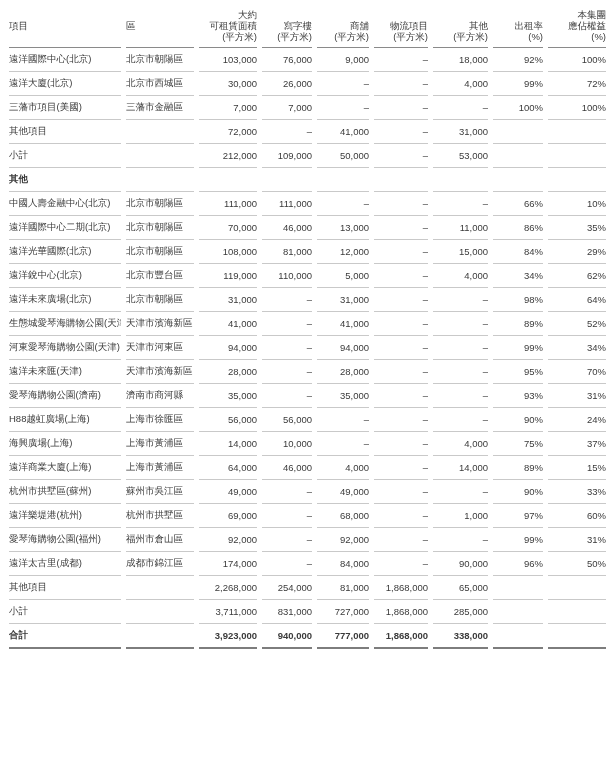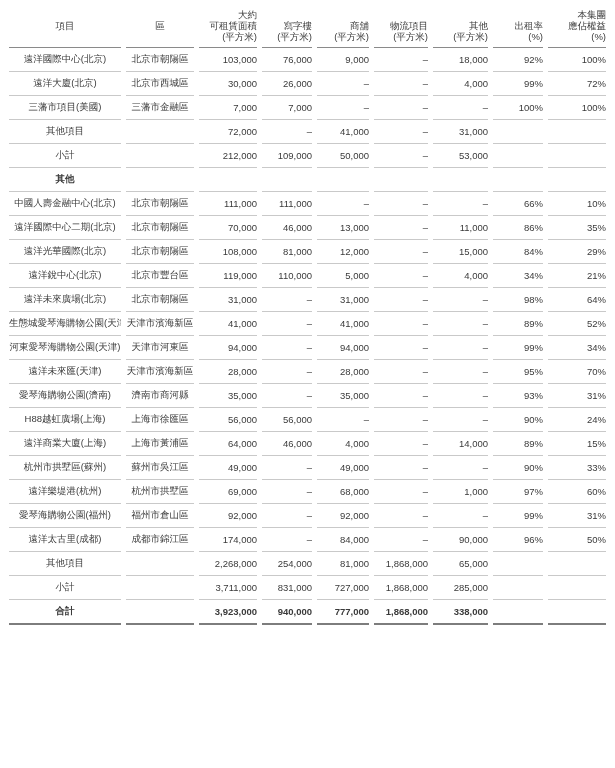--- a/index.html
+++ b/index.html
@@ -49,21 +49,21 @@
     vertical-align: middle;
     border-bottom: 1px solid #c9c9c9;
   }
   tr.section-row td {
     font-weight: bold;
   }
   tr.total-row td {
     font-weight: bold;
     border-bottom: 2px solid #7d7d7d;
   }
-  .al { text-align: center; }
+  .al { text-align: left; }
   .ar { text-align: right; }
 </style>
 </head>
 <body>
 
 <div class="page">
   <table class="props">
     <colgroup>
       <col style="width:112px">
       <col style="width:68px">
@@ -226,21 +226,21 @@
         </tr>
         <tr>
           <td class="al">遠洋銳中心(北京)</td>
           <td class="al">北京市豐台區</td>
           <td class="ar">119,000</td>
           <td class="ar">110,000</td>
           <td class="ar">5,000</td>
           <td class="ar">–</td>
           <td class="ar">4,000</td>
           <td class="ar">34%</td>
-          <td class="ar">21%</td>
+          <td class="ar">62%</td>
         </tr>
         <tr>
           <td class="al">遠洋未來廣場(北京)</td>
           <td class="al">北京市朝陽區</td>
           <td class="ar">31,000</td>
           <td class="ar">–</td>
           <td class="ar">31,000</td>
           <td class="ar">–</td>
           <td class="ar">–</td>
           <td class="ar">98%</td>
@@ -293,20 +293,31 @@
         <tr>
           <td class="al">H88越虹廣場(上海)</td>
           <td class="al">上海市徐匯區</td>
           <td class="ar">56,000</td>
           <td class="ar">56,000</td>
           <td class="ar">–</td>
           <td class="ar">–</td>
           <td class="ar">–</td>
           <td class="ar">90%</td>
           <td class="ar">24%</td>
+        </tr>
+        <tr>
+          <td class="al">海興廣場(上海)</td>
+          <td class="al">上海市黃浦區</td>
+          <td class="ar">14,000</td>
+          <td class="ar">10,000</td>
+          <td class="ar">–</td>
+          <td class="ar">–</td>
+          <td class="ar">4,000</td>
+          <td class="ar">75%</td>
+          <td class="ar">37%</td>
         </tr>
         <tr>
           <td class="al">遠洋商業大廈(上海)</td>
           <td class="al">上海市黃浦區</td>
           <td class="ar">64,000</td>
           <td class="ar">46,000</td>
           <td class="ar">4,000</td>
           <td class="ar">–</td>
           <td class="ar">14,000</td>
           <td class="ar">89%</td>

